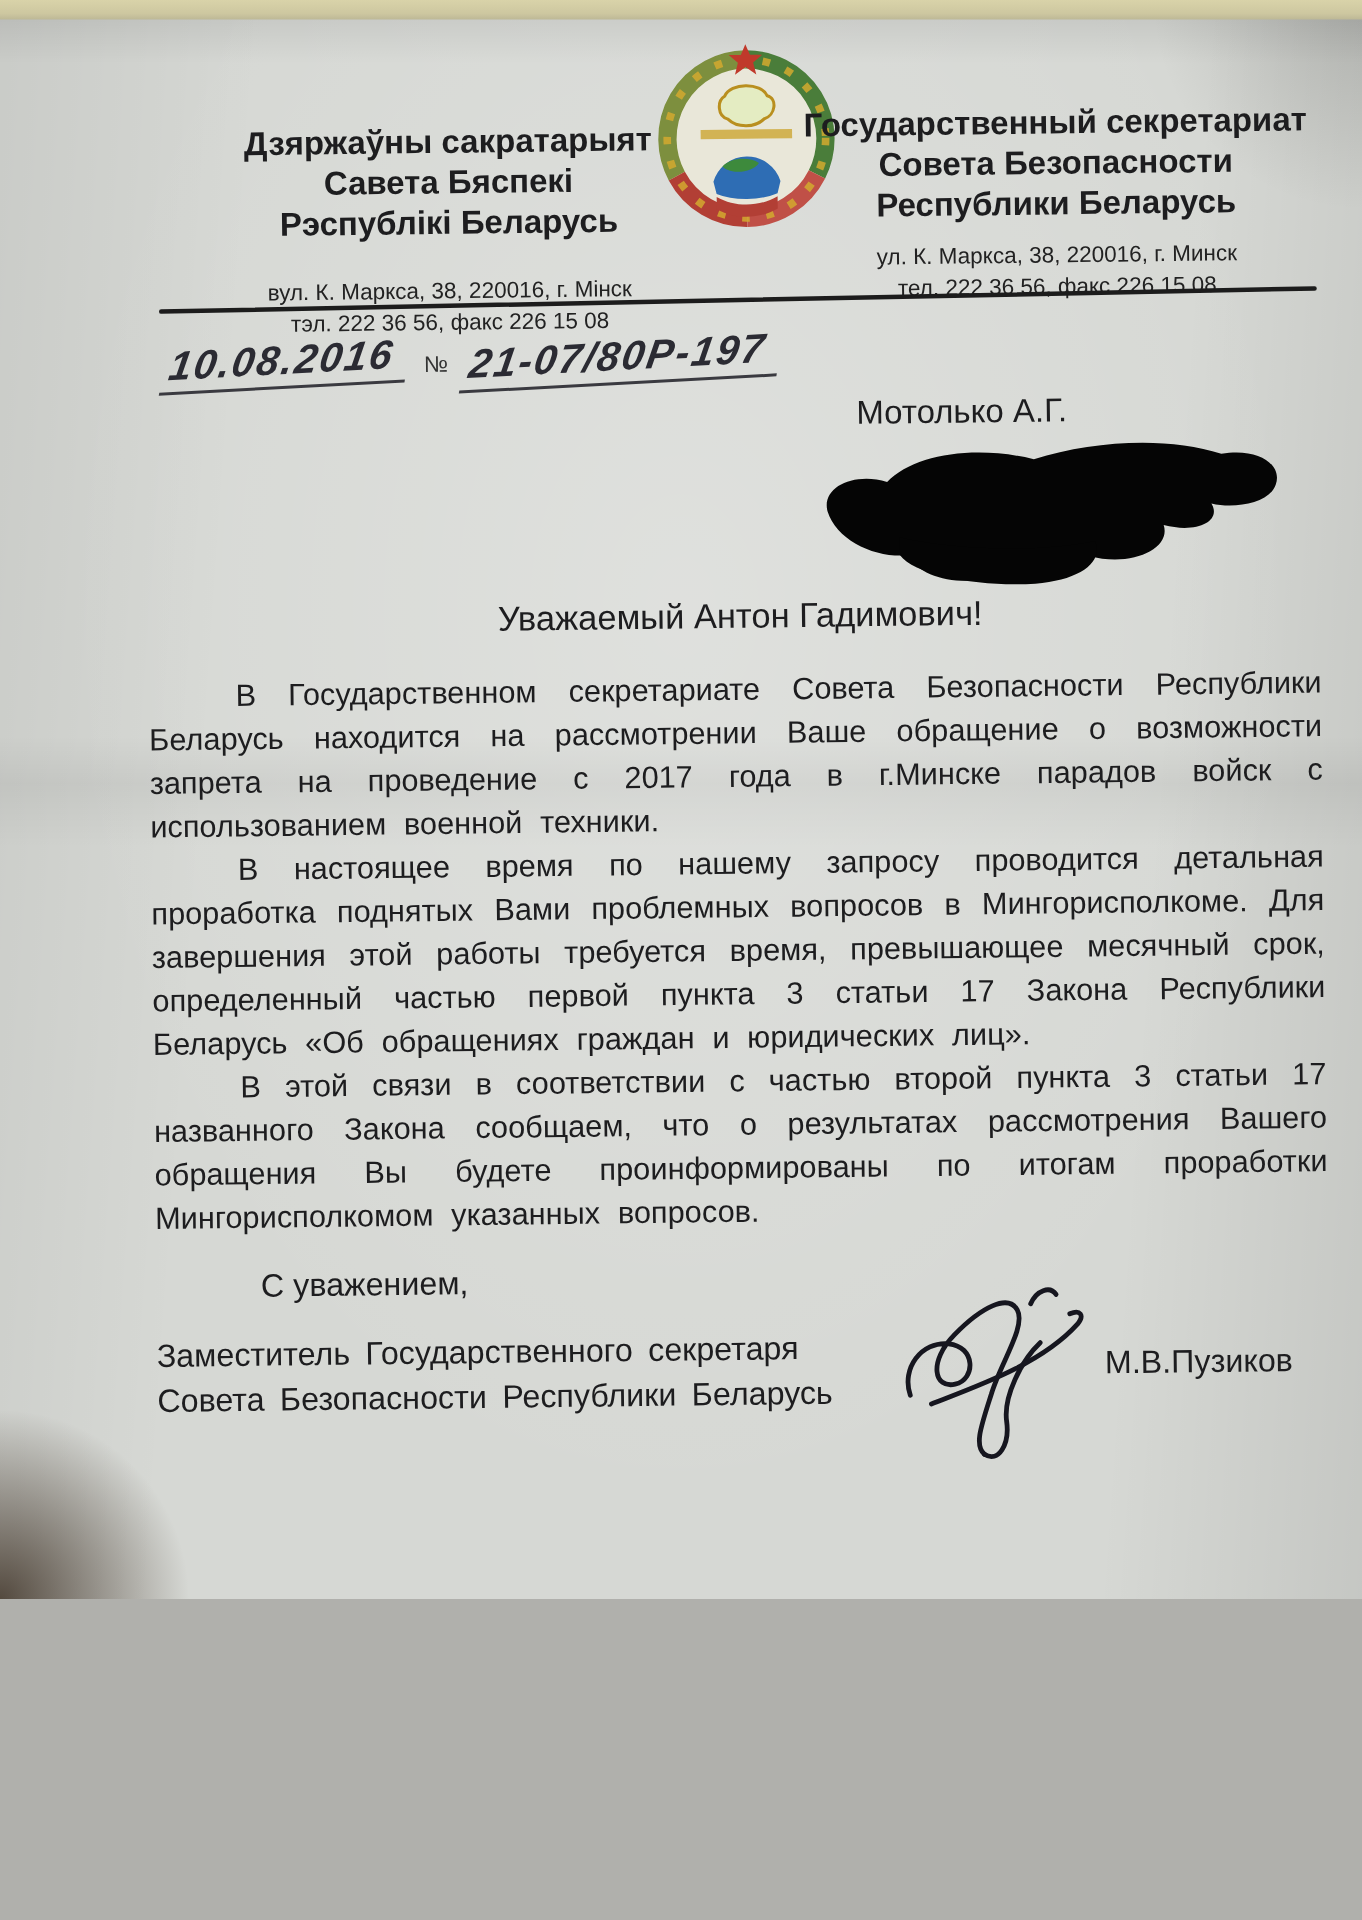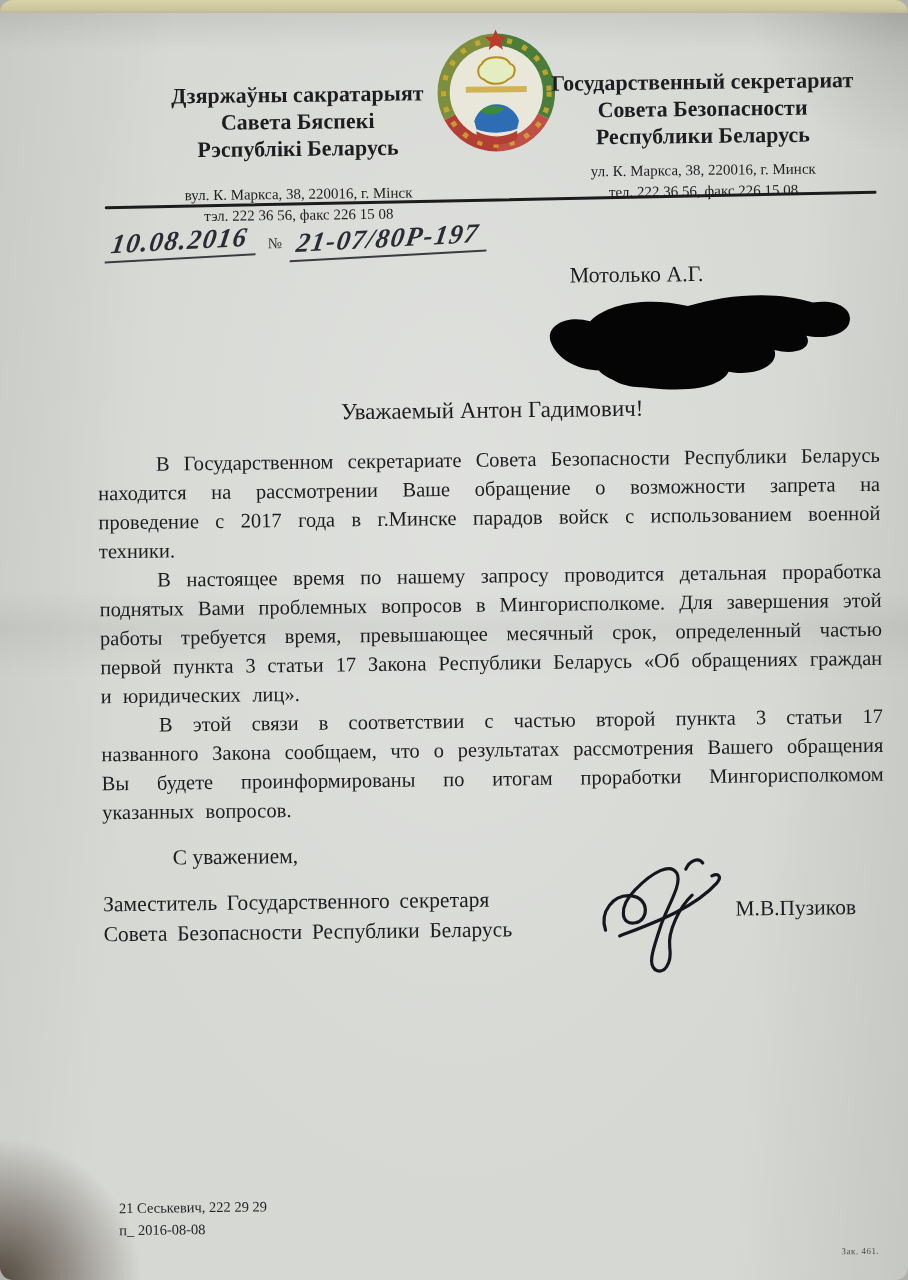--- a/index.html
+++ b/index.html
@@ -1,26 +1,26 @@
 <!DOCTYPE html>
 <html><head>
 <meta charset="utf-8">
 <style>
   html,body{margin:0;padding:0;background:#b0b0ac;}
   .page{
-    position:relative;width:908px;height:1280px;overflow:hidden;
+    position:relative;width:908px;height:1066px;overflow:hidden;
     background:
       radial-gradient(circle at 0% 100%, rgba(62,50,38,.85) 0%, rgba(62,50,38,0) 9%),
       radial-gradient(circle at 100% 0%, rgba(40,40,36,.18) 0%, rgba(40,40,36,0) 10%),
       radial-gradient(ellipse at 50% 38%, rgba(255,255,255,.22) 0%, rgba(255,255,255,0) 65%),
       linear-gradient(180deg, rgba(0,0,0,.10) 0%, rgba(0,0,0,0) 4%),
       linear-gradient(94deg, rgba(0,0,0,.06) 0%, rgba(0,0,0,0) 18%, rgba(0,0,0,0) 82%, rgba(0,0,0,.08) 100%),
       linear-gradient(180deg, rgba(0,0,0,0) 46%, rgba(0,0,0,.05) 49%, rgba(0,0,0,0) 53%),
       #d6d8d4;
-    font-family:Liberation Serif, serif;color:#1d1d1f;border-radius:13px;
+    font-family:Liberation Sans, sans-serif;color:#1d1d1f;
   }
   .table-edge{position:absolute;top:0;left:0;width:100%;height:13px;
     background:linear-gradient(180deg,#d9d3a9 0%,#cdc7a0 70%,#bdb896 100%);}
   .sheet{position:absolute;inset:0;transform:rotate(-0.7deg);}
   
   .lh{position:absolute;text-align:center;}
   .lh-left{left:118px;top:80px;width:372px;}
   .lh-right{left:528px;top:72px;width:362px;}
   .lh .org{font-weight:bold;font-size:22px;line-height:1.22;}
   .lh .addr{font-size:15px;line-height:1.4;margin-top:11px;color:#222;}

